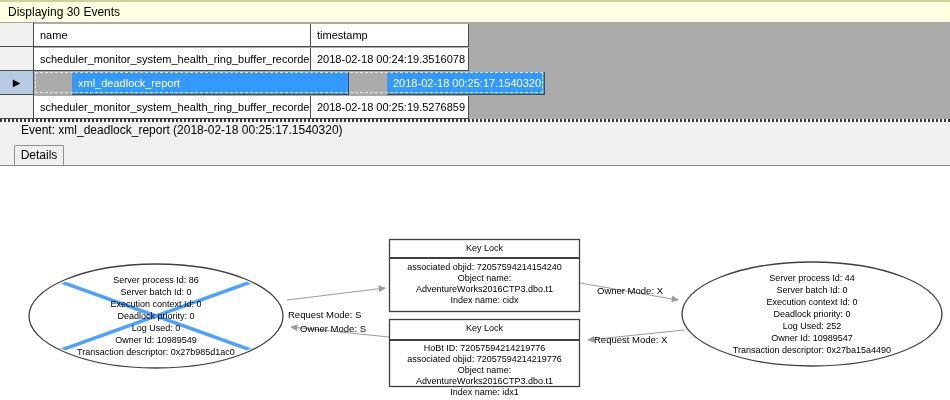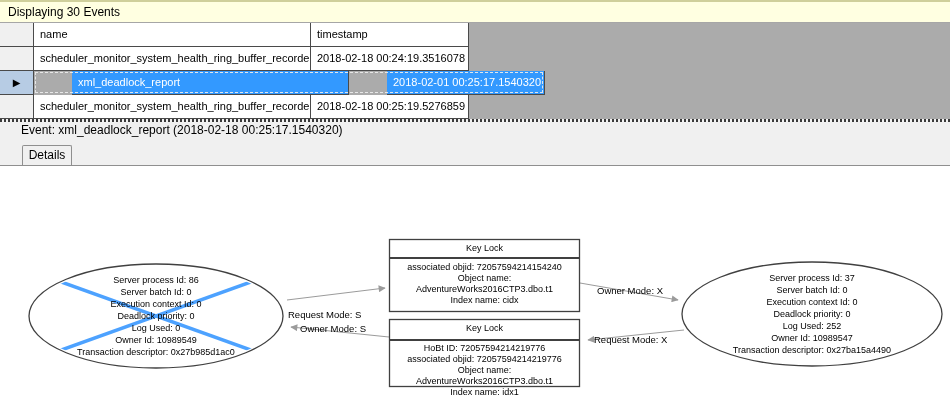--- a/index.html
+++ b/index.html
@@ -11,21 +11,21 @@
   .header-bar { position:absolute; left:0; top:0; width:950px; height:23px;
     background:#ffffe1; border-top:2px solid #cfcf9b; border-bottom:1px solid #a6a6a6;
     font-size:12px; line-height:20px; padding-left:8px; color:#000; }
 
   
   .grid { position:absolute; left:0; top:23px; width:950px; height:96px; background:#ababab; }
   .grid-row { display:flex; height:24px; }
   .sel-cell { width:34px; background:#f0f0f0; border-right:1px solid #4a4a4a;
     border-bottom:1px solid #4a4a4a; display:flex; align-items:center; justify-content:center;
     font-size:10px; color:#000; }
-  .data-wrap { display:flex; position:relative; }
+  .data-wrap { display:flex; position:relative;align-items:center; }
   .cell { border-right:1px solid #4a4a4a; border-bottom:1px solid #4a4a4a; background:#fff;
     font-size:11px; line-height:22px; padding-left:6px; white-space:nowrap; overflow:hidden; color:#000; }
   .name-cell { width:277px; }
   .ts-cell { width:158px; }
   .header-row .cell { background:#fff; }
   .row-selected .cell { background:#3399ff; color:#fff;margin-left:38px; }
   .row-selected .sel-cell { background:#b7cce4; }
   .row-selected .data-wrap::after { content:""; position:absolute; inset:1px 2px 2px 1px;
     border:1px dashed rgba(235,235,235,.95); pointer-events:none; }
 
@@ -34,21 +34,21 @@
     background:repeating-linear-gradient(90deg,#3a3a3a 0 2px,#f2f2f2 2px 4px); }
 
   
   .event-bar { position:absolute; top:122px; left:0; width:950px; height:18px;
     background:#f0f0f0; font-size:12px; line-height:17px; padding-left:21px; color:#000; }
 
   
   .tabstrip { position:absolute; top:140px; left:0; width:950px; height:26px;
     background:#f0f0f0; border-bottom:1px solid #8f8f8f; }
   .tab { position:absolute; font-size:12px; text-align:center; color:#000; cursor:default; }
-  .tab-inactive { left:22px; bottom:0; height:20px; width:50px; background:#f0f0f0;
+  .tab-inactive { left:14px; bottom:0; height:20px; width:50px; background:#f0f0f0;
     border:1px solid #8f8f8f; border-bottom:none; border-radius:2px 2px 0 0; line-height:19px; }
   .tab-active { left:56px; bottom:-1px; height:24px; width:66px; background:#fff;
     border:1px solid #8f8f8f; border-bottom:none; border-radius:2px 2px 0 0;
     line-height:22px; z-index:2; }
 
   
   .content { position:absolute; top:166px; left:0; width:950px; height:234px; background:#fff; }
   .content svg { position:absolute; left:0; top:0; }
   .gtext { position:absolute; font-size:9px; line-height:12px; text-align:center; color:#000; }
   .rect-title { position:absolute; font-size:9px; text-align:center; color:#000; }
@@ -76,21 +76,21 @@
         <div class="cell name-cell">scheduler_monitor_system_health_ring_buffer_recorded</div>
         <div class="cell ts-cell">2018-02-18 00:24:19.3516078</div>
       </div>
     </div>
     <div class="grid-row row-selected">
       <div class="sel-cell">
         <span>▶</span>
       </div>
       <div class="data-wrap">
         <div class="cell name-cell">xml_deadlock_report</div>
-        <div class="cell ts-cell">2018-02-01 00:25:17.1540320</div>
+        <div class="cell ts-cell">2018-02-18 00:25:17.1540320</div>
       </div>
     </div>
     <div class="grid-row">
       <div class="sel-cell"></div>
       <div class="data-wrap">
         <div class="cell name-cell">scheduler_monitor_system_health_ring_buffer_recorded</div>
         <div class="cell ts-cell">2018-02-18 00:25:19.5276859</div>
       </div>
     </div>
   </div>
@@ -135,21 +135,21 @@
     <div class="gtext" style="left:30px; top:108px; width:252px;">
         <div>Server process Id: 86</div>
         <div>Server batch Id: 0</div>
         <div>Execution context Id: 0</div>
         <div>Deadlock priority: 0</div>
         <div>Log Used: 0</div>
         <div>Owner Id: 10989549</div>
         <div>Transaction descriptor: 0x27b985d1ac0</div>
       </div>
     <div class="gtext" style="left:682px; top:106px; width:260px;">
-        <div>Server process Id: 37</div>
+        <div>Server process Id: 44</div>
         <div>Server batch Id: 0</div>
         <div>Execution context Id: 0</div>
         <div>Deadlock priority: 0</div>
         <div>Log Used: 252</div>
         <div>Owner Id: 10989547</div>
         <div>Transaction descriptor: 0x27ba15a4490</div>
       </div>
 
     <div class="rect-title" style="left:389px; top:77px; width:191px;">Key Lock</div>
     <div class="rect-body" style="left:389px; top:96px; width:191px;">

